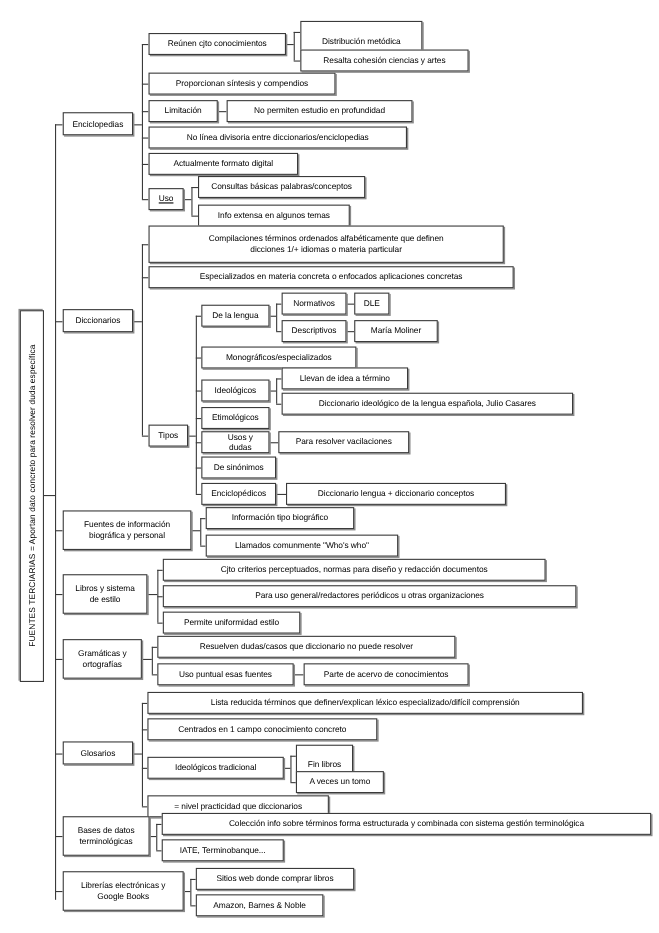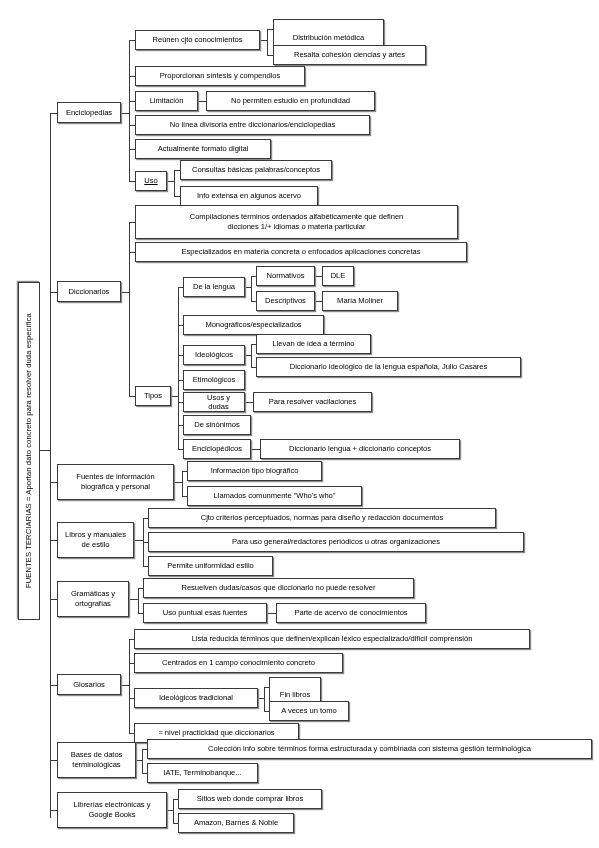--- a/index.html
+++ b/index.html
@@ -97,21 +97,21 @@
   <div class="conn h" style="left:129px; top:149px; width:6px;"></div>
   <div class="node" style="left:135px; top:139px; width:136px; height:20px;">Actualmente formato digital</div>
 
   <div class="conn h" style="left:129px; top:181px; width:6px;"></div>
   <div class="node" style="left:135px; top:171px; width:32px; height:20px;text-decoration:underline;">Uso</div>
   <div class="conn h" style="left:167px; top:181px; width:7px;"></div>
   <div class="conn v" style="left:174px; top:170px; height:26px;"></div>
   <div class="conn h" style="left:174px; top:170px; width:6px;"></div>
   <div class="node" style="left:180px; top:160px; width:152px; height:20px;">Consultas básicas palabras/conceptos</div>
   <div class="conn h" style="left:174px; top:196px; width:6px;"></div>
-  <div class="node" style="left:180px; top:186px; width:138px; height:20px;">Info extensa en algunos acervo</div>
+  <div class="node" style="left:180px; top:186px; width:138px; height:20px;">Info extensa en algunos temas</div>
 
   <div class="node" style="left:57px; top:281px; width:64px; height:21px;">Diccionarios</div>
   <div class="conn h" style="left:121px; top:292px; width:8px;"></div>
   <div class="conn v" style="left:129px; top:222px; height:174px;"></div>
 
   <div class="conn h" style="left:129px; top:222px; width:6px;"></div>
   <div class="node" style="left:135px; top:205px; width:323px; height:34px; line-height:1.3;">Compilaciones términos ordenados alfabéticamente que definen
 dicciones 1/+ idiomas o materia particular</div>
 
   <div class="conn h" style="left:129px; top:252px; width:6px;"></div>
@@ -165,21 +165,21 @@
 
   <div class="node" style="left:57px; top:464px; width:117px; height:36px; line-height:1.35;">Fuentes de información
 biográfica y personal</div>
   <div class="conn h" style="left:174px; top:482px; width:8px;"></div>
   <div class="conn v" style="left:182px; top:471px; height:25px;"></div>
   <div class="conn h" style="left:182px; top:471px; width:5px;"></div>
   <div class="node" style="left:187px; top:461px; width:135px; height:20px;">Información tipo biográfico</div>
   <div class="conn h" style="left:182px; top:496px; width:5px;"></div>
   <div class="node" style="left:187px; top:486px; width:175px; height:20px;">Llamados comunmente "Who's who"</div>
 
-  <div class="node" style="left:57px; top:522px; width:77px; height:36px; line-height:1.35;">Libros y manuales
+  <div class="node" style="left:57px; top:522px; width:77px; height:36px; line-height:1.35;">Libros y sistema
 de estilo</div>
   <div class="conn h" style="left:134px; top:540px; width:9px;"></div>
   <div class="conn v" style="left:143px; top:518px; height:48px;"></div>
   <div class="conn h" style="left:143px; top:518px; width:5px;"></div>
   <div class="node" style="left:148px; top:508px; width:348px; height:20px;">Cjto criterios perceptuados, normas para diseño y redacción documentos</div>
   <div class="conn h" style="left:143px; top:542px; width:5px;"></div>
   <div class="node" style="left:148px; top:532px; width:376px; height:20px;">Para uso general/redactores periódicos u otras organizaciones</div>
   <div class="conn h" style="left:143px; top:566px; width:5px;"></div>
   <div class="node" style="left:148px; top:556px; width:125px; height:20px;">Permite uniformidad estilo</div>
 

